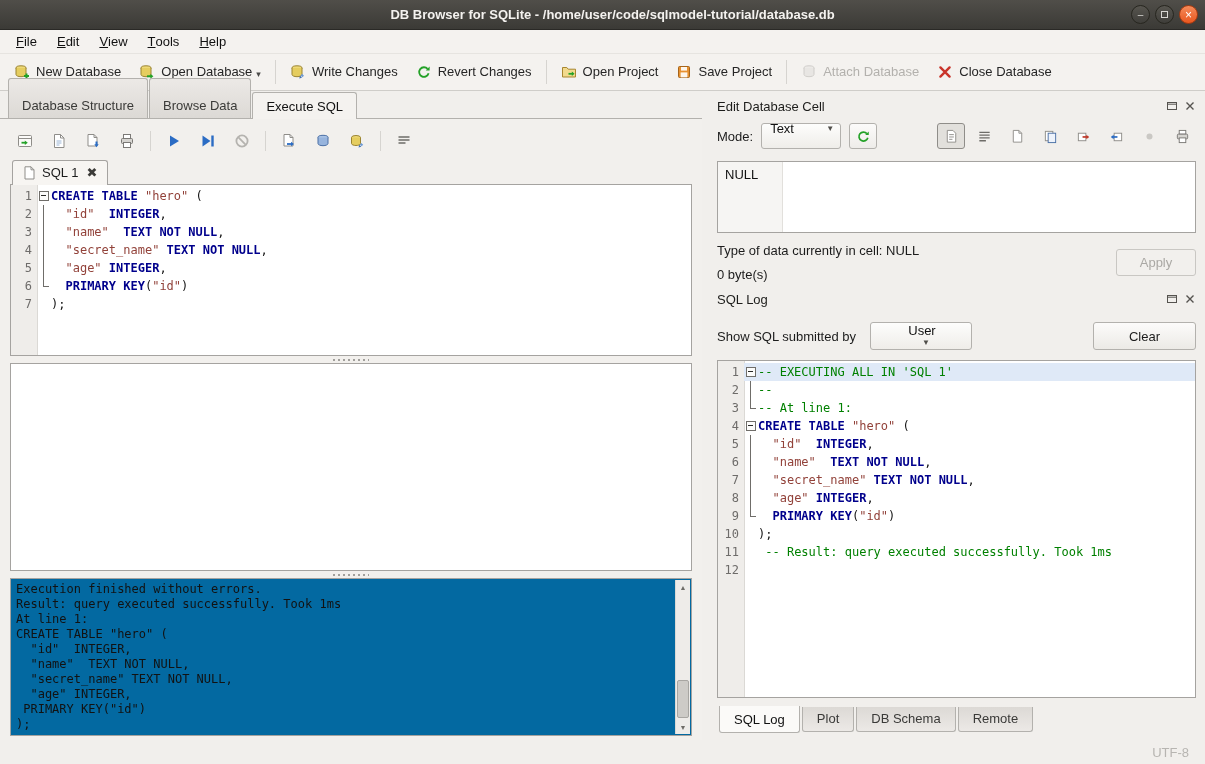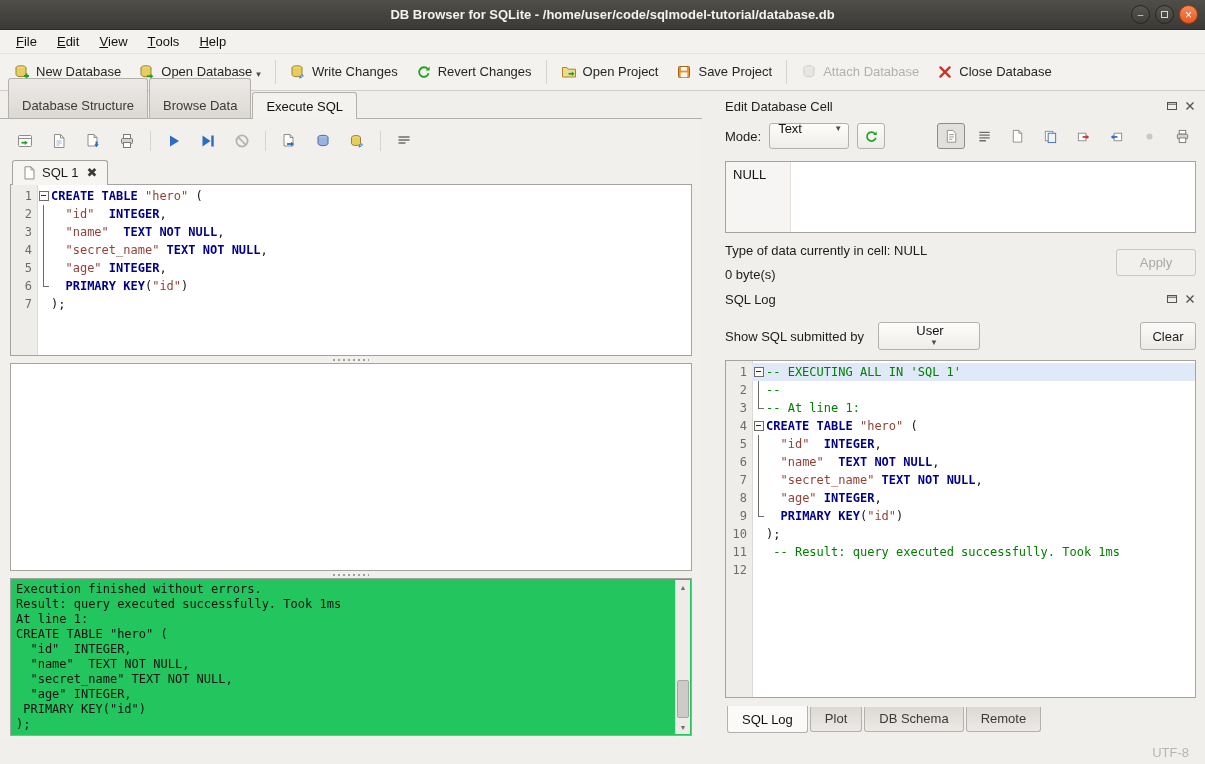--- a/index.html
+++ b/index.html
@@ -61,31 +61,31 @@
   .codecell { flex:1; }
   .code-line.hl .codecell, .code-line.hl .fold { background:#dfe9f7; }
   .tk-kw { color:var(--kw); font-weight:bold; }
   .tk-id { color:var(--id); }
   .tk-cm { color:var(--cm); }
   .tk-pl { color:#141414; }
 
   .grip { height:7px; display:flex; align-items:center; justify-content:center; flex:none; }
   .grip i { width:36px; height:2px; background:repeating-linear-gradient(90deg,#a19f9b 0 2px,transparent 2px 5px); }
   .results-frame { flex:1; background:#fff; border:1px solid #a5a3a0; }
-  .log-frame { height:158px; background:#22c55e; border:1px solid #a5a3a0; position:relative; overflow:hidden; flex:none; }
+  .log-frame { height:158px; background:#0369a1; border:1px solid #a5a3a0; position:relative; overflow:hidden; flex:none; }
   .plainlog { position:absolute; top:3px; left:5px; right:18px; bottom:2px; font-family:"DejaVu Sans Mono","Liberation Mono",monospace;
               font-size:12px; line-height:15px; white-space:pre; overflow:hidden; color:#121212; }
   .vscroll { position:absolute; top:1px; right:1px; bottom:1px; width:15px; background:#eeece9; border-left:1px solid #dbd9d5; }
   .sb-btn { position:absolute; left:0; right:0; height:14px; display:flex; align-items:center; justify-content:center;
             font-size:7px; color:#6e6c68; }
   .sb-btn.up { top:0; } .sb-btn.down { bottom:0; }
   .sb-thumb { position:absolute; left:1px; right:1px; bottom:16px; height:38px; background:#cdcbc7; border:1px solid #a8a6a2; border-radius:2px; }
 
   
-  .right-panel { flex:1; margin-left:16px; display:flex; flex-direction:column; padding:2px 9px 6px 7px; }
+  .right-panel { flex:1; margin-left:8px; display:flex; flex-direction:column; padding:2px 9px 6px 7px; }
   .dock-header { display:flex; align-items:center; height:22px; margin:2px 0 4px; flex:none; }
   .dtitle { flex:1; color:#1d1d1b; }
   .dock-icons { display:flex; gap:6px; align-items:center; }
   .mode-row { display:flex; align-items:center; gap:8px; height:30px; margin-bottom:10px; flex:none; }
   .combo { height:26px; background:linear-gradient(#fdfdfc,#efede9); border:1px solid #b3b1ad; border-radius:3px;
            display:flex; align-items:center; padding:0 6px 16px 8px; justify-content:space-between; color:#111; }
   .combo .arrow { font-size:8px; color:#504e4a; margin-left:8px; }
   .combo.mode { width:80px; }
   .combo.user { width:102px; height:28px;flex-direction:column; }
   .iconbtn { width:28px; height:26px; display:flex; align-items:center; justify-content:center; border-radius:3px; }
@@ -95,21 +95,21 @@
 
   .cell-edit { height:72px; background:#fff; border:1px solid #a5a3a0; position:relative; flex:none; }
   .cell-edit::before { content:""; position:absolute; left:0; top:0; bottom:0; width:64px; background:#f6f5f3; }
   .cell-edit::after { content:""; position:absolute; left:64px; top:0; bottom:0; width:1px; background:#e2e0dc; }
   .nulltext { position:absolute; left:7px; top:5px; color:#111; z-index:1; }
 
   .cell-info-row { display:flex; margin:10px 0 4px; flex:none; }
   .cell-info-col { flex:1; display:flex; flex-direction:column; gap:9px; }
   .apply-btn { align-self:center; width:80px; height:27px; border:1px solid #c9c7c3; border-radius:3px; background:#f2f0ed;
                color:#aaa8a4; display:flex; align-items:center; justify-content:center; }
-  .clear-btn { margin-left:auto; width:56px; height:28px; border:1px solid #b3b1ad; border-radius:3px;
+  .clear-btn { margin-left:auto; width:103px; height:28px; border:1px solid #b3b1ad; border-radius:3px;
                background:linear-gradient(#fcfbfa,#eceae6); display:flex; align-items:center; justify-content:center; color:#1c1c1c; }
   .filter-row { display:flex; align-items:center; gap:14px; margin:8px 0 10px; flex:none; }
   .log-editor { flex:1; border:1px solid #a5a3a0; overflow:hidden; padding-top:2px; }
 
   .dock-tabstrip { height:27px; display:flex; gap:2px; margin-top:9px; padding-left:2px; align-items:flex-start; flex:none; }
   .dtab { padding:4px 14px 5px; border:1px solid #b3b1ad; border-top:none; background:linear-gradient(#dcd9d5,#ece9e6);
           border-radius:0 0 3px 3px; color:#3a3a38; }
   .dtab.active { background:#fbfaf8; color:#111; margin-top:-1px; padding-top:6px; }
 
   .statusbar { position:absolute; bottom:0; left:0; right:0; height:24px; background:#f1efec;

